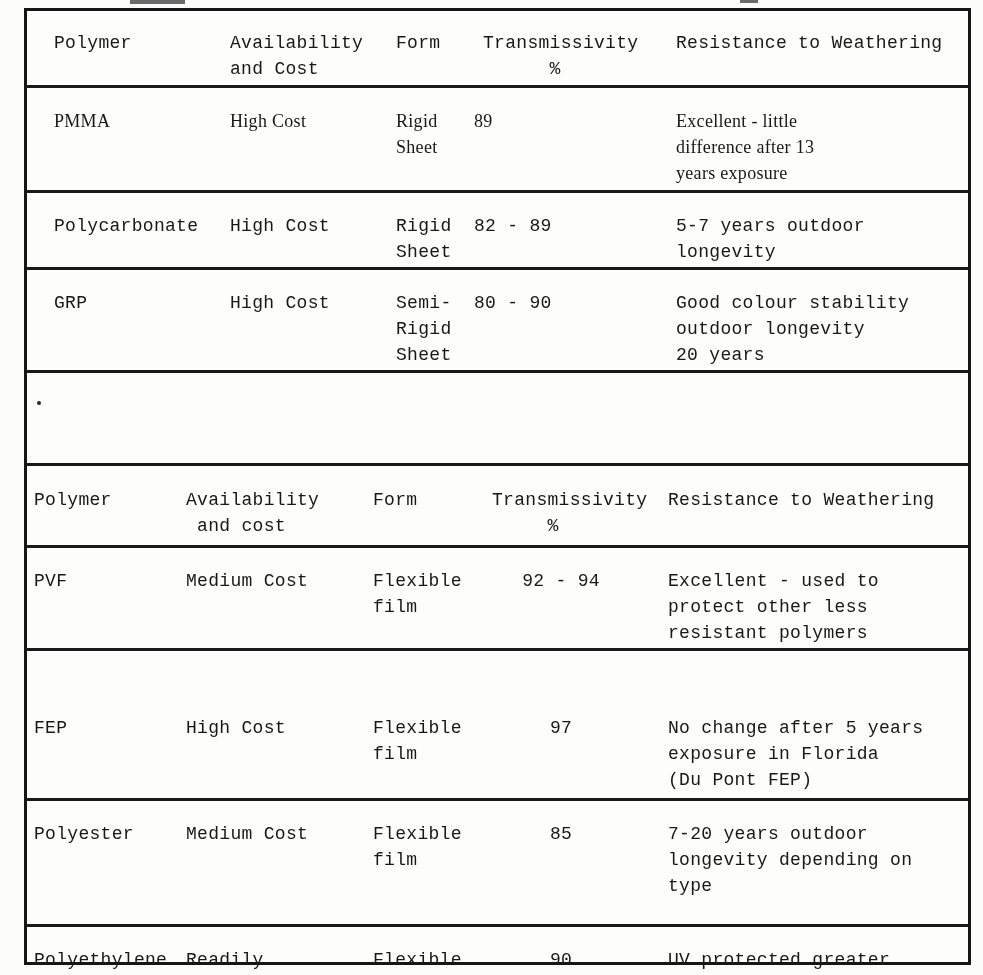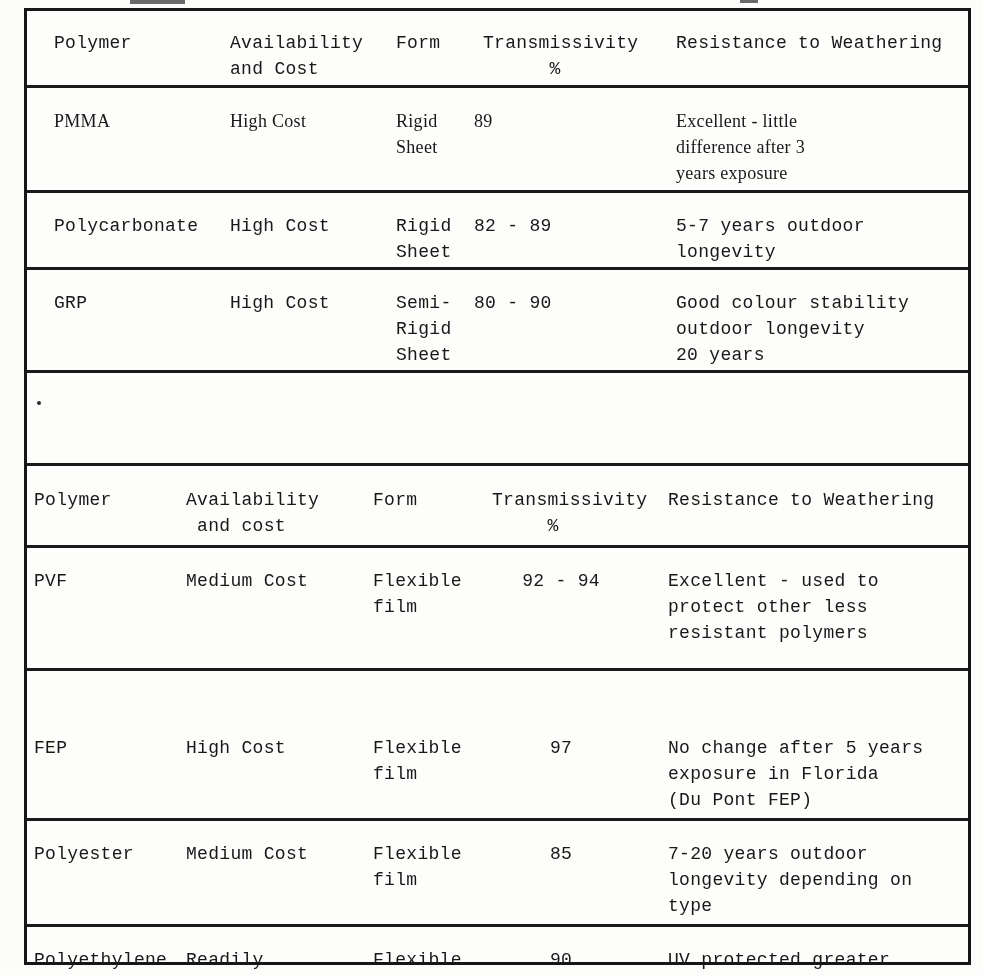--- a/index.html
+++ b/index.html
@@ -50,23 +50,23 @@
   .t2 .c5{padding-left:16px;}
   
   .r-h1{height:77px;}
   .r-pmma{height:105px;font-family:Liberation Serif, serif;}
   .r-polycarbonate{height:77px;}
   .r-grp{height:103px;}
   .gap{height:90px;border-bottom:3px solid #1a1a1a;position:relative;}
   .r-h2{height:82px;}
   .r-h2 .cell{padding-top:21px;}
   .r-h1 .cell{padding-top:19px;}
-  .r-pvf{height:123px;}
+  .r-pvf{height:103px;}
   .r-fep{height:106px;margin-top:44px;}
-  .r-polyester{height:106px;}
+  .r-polyester{height:126px;}
   .r-polyethylene{height:94px;border-bottom:none;}
   .speck{
     position:absolute;left:10px;top:28px;
     width:4px;height:4px;border-radius:50%;
     background:#2a2a2a;
   }
   .artifact{
     position:absolute;background:#3a3a3a;opacity:.75;
   }
   .a1{left:130px;top:0;width:55px;height:4px;}
@@ -92,21 +92,21 @@
         <div class="cell c5">Resistance to Weathering</div>
       </div>
 
       <div class="row r-pmma">
         <div class="cell c1">PMMA</div>
         <div class="cell c2">High Cost</div>
         <div class="cell c3">Rigid
 Sheet</div>
         <div class="cell c4">89</div>
         <div class="cell c5">Excellent - little
-difference after 3
+difference after 13
 years exposure</div>
       </div>
 
       <div class="row r-polycarbonate">
         <div class="cell c1">Polycarbonate</div>
         <div class="cell c2">High Cost</div>
         <div class="cell c3">Rigid
 Sheet</div>
         <div class="cell c4">82 - 89</div>
         <div class="cell c5">5-7 years outdoor

